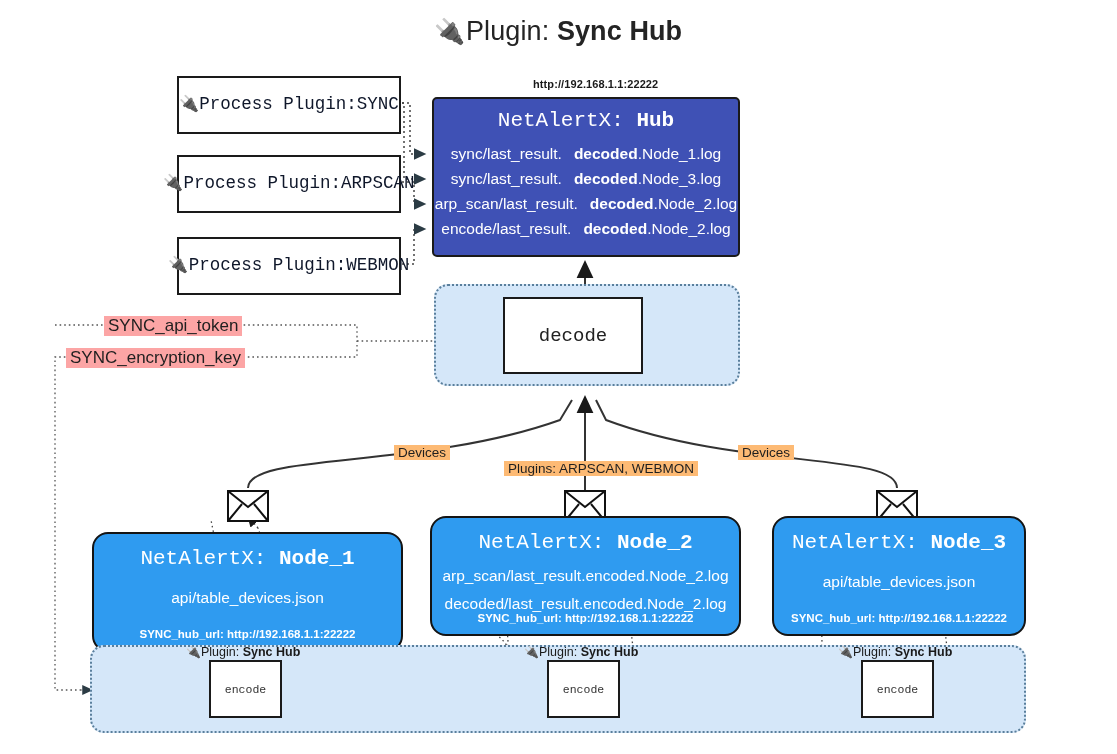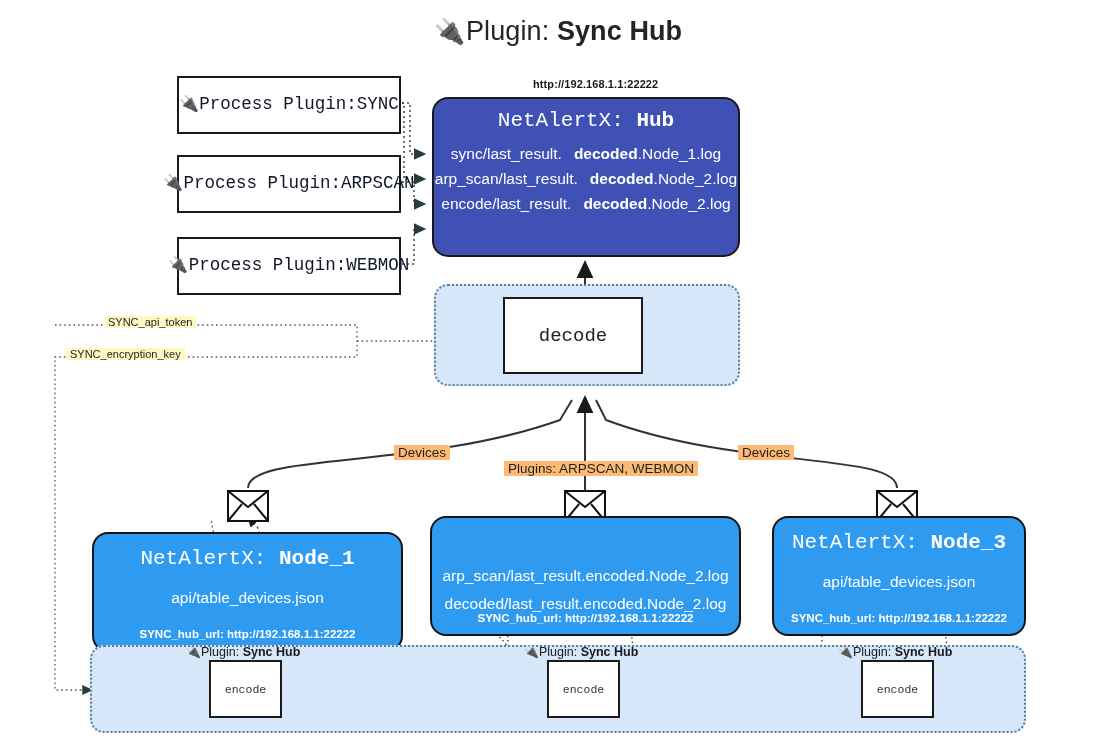--- a/index.html
+++ b/index.html
@@ -20,41 +20,41 @@
            color:#0f172a;display:flex;flex-direction:row;
            align-items:center;justify-content:center;line-height:1.35;}
   .procbox .l1{display:block;white-space:nowrap;}
   .procbox .l2{display:block;}
   .procbox .plug{font-family:"DejaVu Sans",sans-serif;font-size:16px;}
 
   
   .hub-url{position:absolute;font-size:11px;font-weight:bold;color:#1a1a1a;
            white-space:nowrap;letter-spacing:0.1px;}
   .hub{position:absolute;left:432px;top:97px;width:308px;height:160px;
-       background:#3f51b5;border:2.5px solid #1a1a1a;border-radius:16px;
+       background:#3f51b5;border:2.5px solid #1a1a1a;border-radius:5px;
        box-sizing:border-box;}
   .hub-title{position:absolute;left:0;top:10px;width:100%;text-align:center;
              font-family:"Liberation Mono",monospace;font-size:21px;color:#fff;}
   .hub-title b{font-weight:bold;}
   .hub-logs{position:absolute;left:0;top:42px;width:100%;}
   .hub-log{font-size:15.5px;color:#ffffff;white-space:nowrap;height:25px;
            line-height:25px;text-align:center;}
   .hub-log b{font-weight:bold;margin-left:12px;}
 
   
   .band{position:absolute;background:#d5e7f9;border:2px dotted #5a7f9c;
         border-radius:14px;box-sizing:border-box;}
   .decode-band{left:434px;top:284px;width:306px;height:102px;}
   .whitebox{position:absolute;background:#fff;border:2px solid #1a1a1a;
             display:flex;align-items:center;justify-content:center;
             font-family:"Liberation Mono",monospace;box-sizing:border-box;}
   .decode-box{left:503px;top:297px;width:140px;height:77px;font-size:19px;color:#222;}
 
   
-  .tok{position:absolute;font-size:11px;color:#1f1f1f;background:#fef9c3;
+  .tok{position:absolute;font-size:17px;color:#1f1f1f;background:#fca5a5;
        padding:0 4px;white-space:nowrap;}
 
   
   .elabel{position:absolute;font-size:13.5px;color:#1f1f1f;background:#fdba74;
           padding:0 4px;white-space:nowrap;}
 
   
   .node{position:absolute;background:#2f9bf0;border:2.5px solid #141414;
         border-radius:16px;box-sizing:border-box;}
   .node-title{position:absolute;left:0;top:13px;width:100%;text-align:center;
@@ -142,20 +142,21 @@
     <span class="l2">WEBMON</span>
   </div>
 
   <div class="hub-url" style="left:533px;top:78px;">http://192.168.1.1:22222</div>
   <div class="hub">
     <div class="hub-title">
       <span>NetAlertX: </span><b>Hub</b>
     </div>
     <div class="hub-logs">
       <div class="hub-log"><span>sync/last_result.</span><b>decoded</b><span>.Node_1.log</span></div>
+      <div class="hub-log"><span>sync/last_result.</span><b>decoded</b><span>.Node_3.log</span></div>
       <div class="hub-log"><span>arp_scan/last_result.</span><b>decoded</b><span>.Node_2.log</span></div>
       <div class="hub-log"><span>encode/last_result.</span><b>decoded</b><span>.Node_2.log</span></div>
     </div>
   </div>
 
   <div class="band decode-band"></div>
   <div class="whitebox decode-box">decode</div>
 
   <div class="tok" style="left:104px;top:316px;">SYNC_api_token</div>
   <div class="tok" style="left:66px;top:348px;">SYNC_encryption_key</div>
@@ -179,20 +180,23 @@
 
   <div class="node" style="left:92px;top:532px;width:311px;height:120px;">
     <div class="node-title">
       <span>NetAlertX: </span><b>Node_1</b>
     </div>
     <div class="node-line" style="top:55px;">api/table_devices.json</div>
     <div class="node-url">SYNC_hub_url: http://192.168.1.1:22222</div>
   </div>
 
   <div class="node" style="left:430px;top:516px;width:311px;height:120px;">
+    <div class="node-title">
+      <span>NetAlertX: </span><b>Node_2</b>
+    </div>
     <div class="node-line" style="top:49px;">arp_scan/last_result.encoded.Node_2.log</div>
     <div class="node-line" style="top:77px;">decoded/last_result.encoded.Node_2.log</div>
     <div class="node-url">SYNC_hub_url: http://192.168.1.1:22222</div>
   </div>
 
   <div class="node" style="left:772px;top:516px;width:254px;height:120px;">
     <div class="node-title">
       <span>NetAlertX: </span><b>Node_3</b>
     </div>
     <div class="node-line" style="top:55px;">api/table_devices.json</div>

